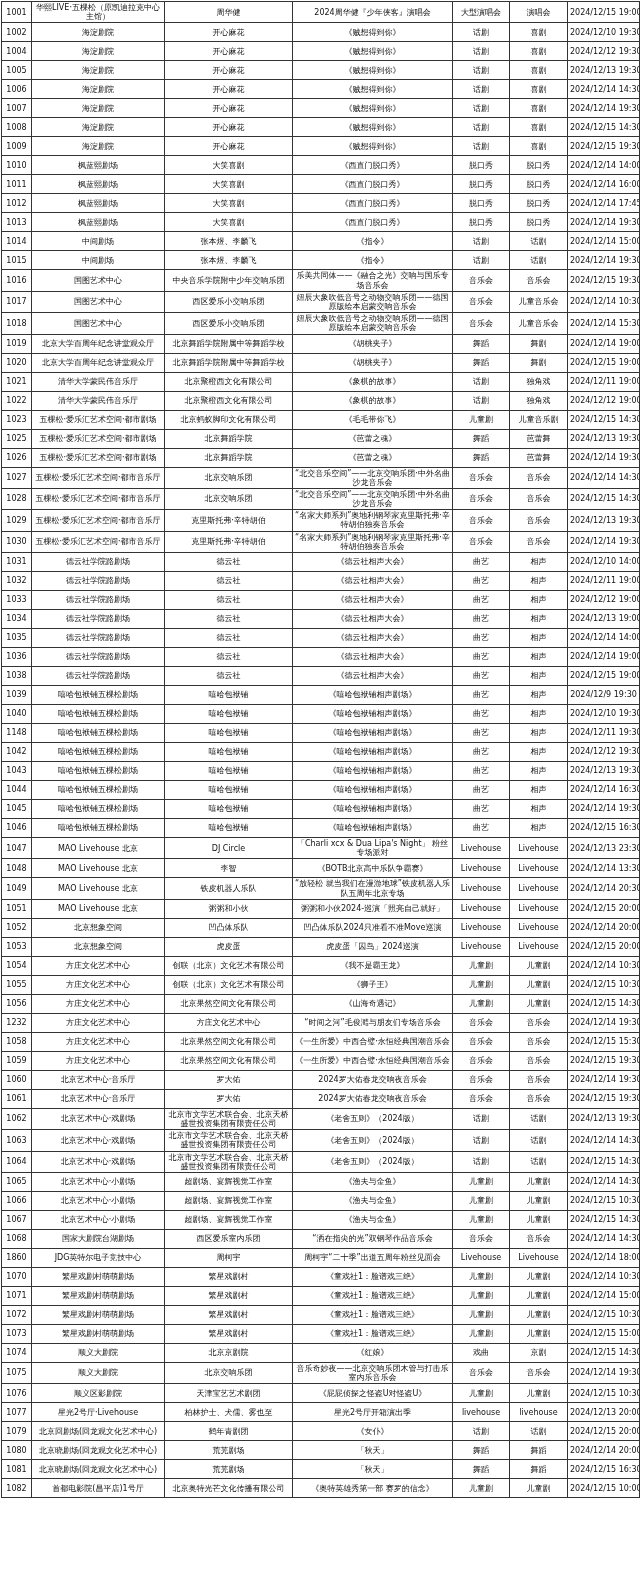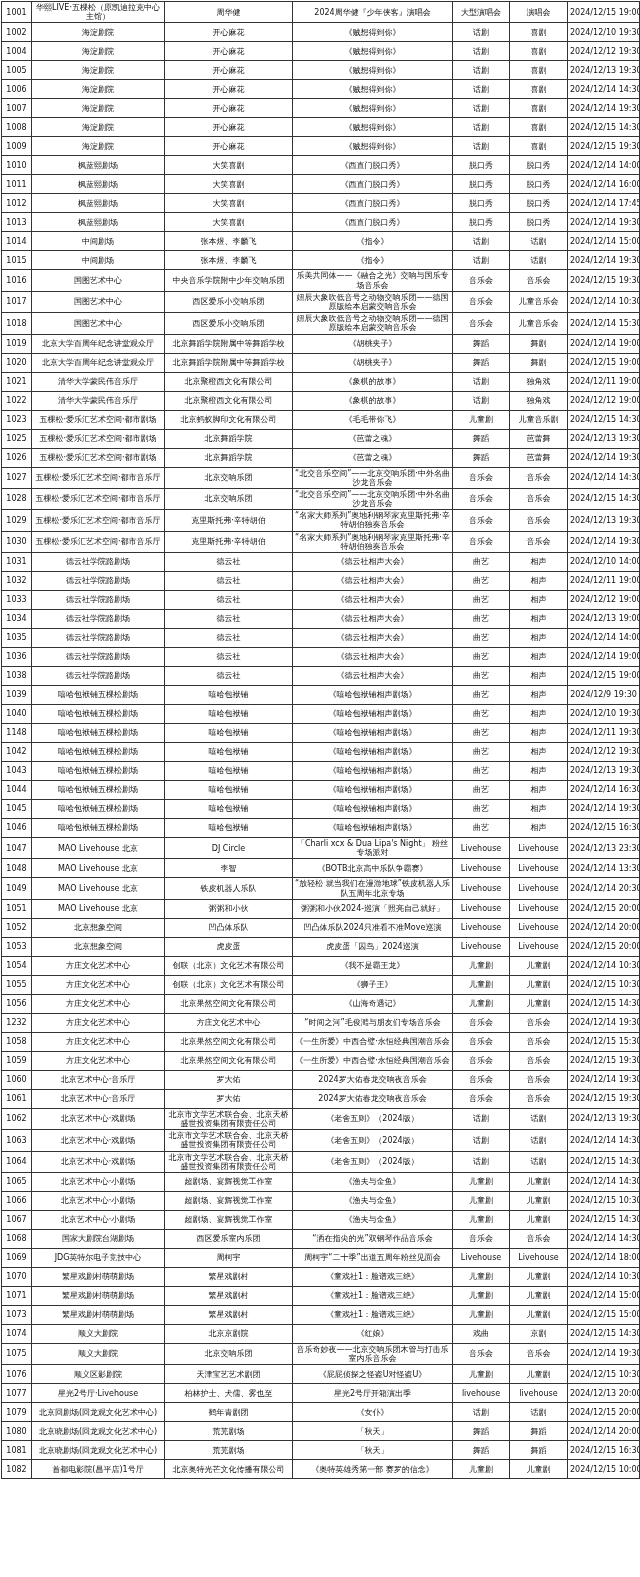--- a/index.html
+++ b/index.html
@@ -614,21 +614,21 @@
         <tr>
           <td class="c-id">1068</td>
           <td class="c-venue">国家大剧院台湖剧场</td>
           <td class="c-perf">西区爱乐室内乐团</td>
           <td class="c-title">“洒在指尖的光”双钢琴作品音乐会</td>
           <td class="c-cat">音乐会</td>
           <td class="c-subcat">音乐会</td>
           <td class="c-date">2024/12/14 14:30</td>
         </tr>
         <tr>
-          <td class="c-id">1069</td>
+          <td class="c-id">1860</td>
           <td class="c-venue">JDG英特尔电子竞技中心</td>
           <td class="c-perf">周柯宇</td>
           <td class="c-title">周柯宇“二十季”出道五周年粉丝见面会</td>
           <td class="c-cat">Livehouse</td>
           <td class="c-subcat">Livehouse</td>
           <td class="c-date">2024/12/14 18:00</td>
         </tr>
         <tr>
           <td class="c-id">1070</td>
           <td class="c-venue">繁星戏剧村萌萌剧场</td>
@@ -639,20 +639,29 @@
           <td class="c-date">2024/12/14 10:30</td>
         </tr>
         <tr>
           <td class="c-id">1071</td>
           <td class="c-venue">繁星戏剧村萌萌剧场</td>
           <td class="c-perf">繁星戏剧村</td>
           <td class="c-title">《童戏社1：脸谱戏三绝》</td>
           <td class="c-cat">儿童剧</td>
           <td class="c-subcat">儿童剧</td>
           <td class="c-date">2024/12/14 15:00</td>
+        </tr>
+        <tr>
+          <td class="c-id">1072</td>
+          <td class="c-venue">繁星戏剧村萌萌剧场</td>
+          <td class="c-perf">繁星戏剧村</td>
+          <td class="c-title">《童戏社1：脸谱戏三绝》</td>
+          <td class="c-cat">儿童剧</td>
+          <td class="c-subcat">儿童剧</td>
+          <td class="c-date">2024/12/15 10:30</td>
         </tr>
         <tr>
           <td class="c-id">1073</td>
           <td class="c-venue">繁星戏剧村萌萌剧场</td>
           <td class="c-perf">繁星戏剧村</td>
           <td class="c-title">《童戏社1：脸谱戏三绝》</td>
           <td class="c-cat">儿童剧</td>
           <td class="c-subcat">儿童剧</td>
           <td class="c-date">2024/12/15 15:00</td>
         </tr>

